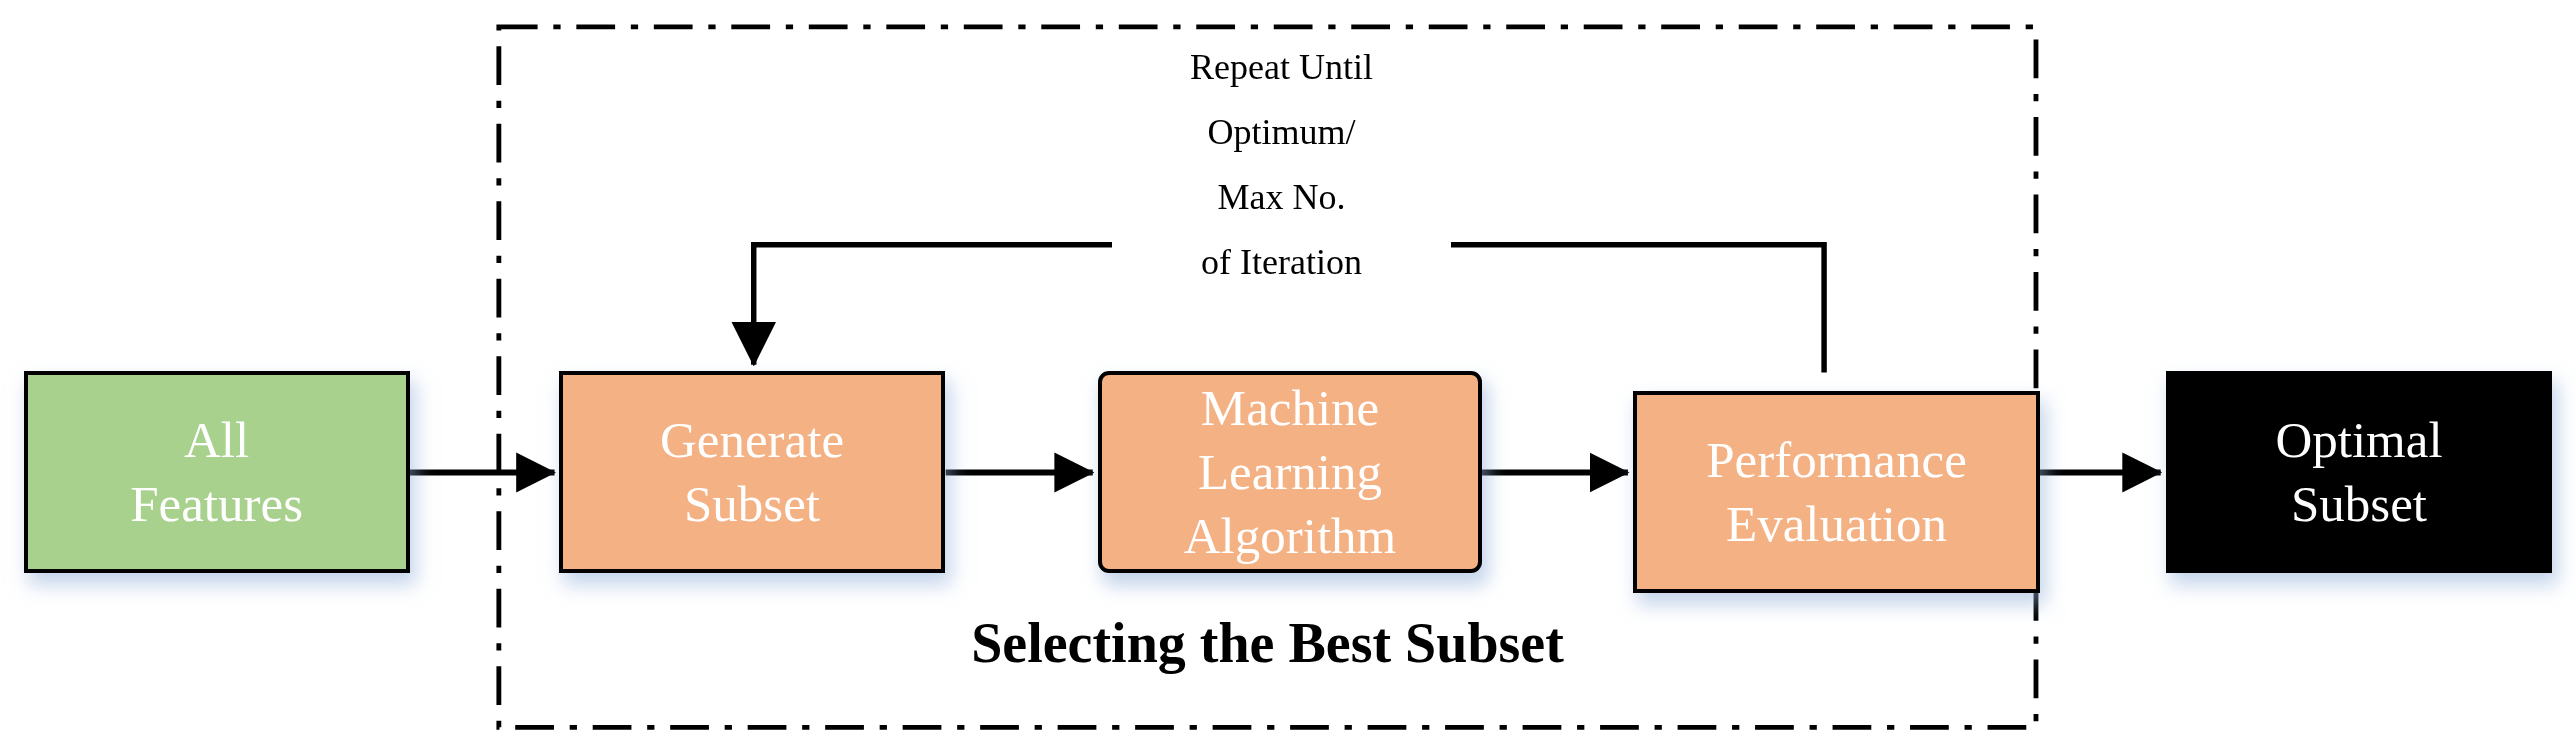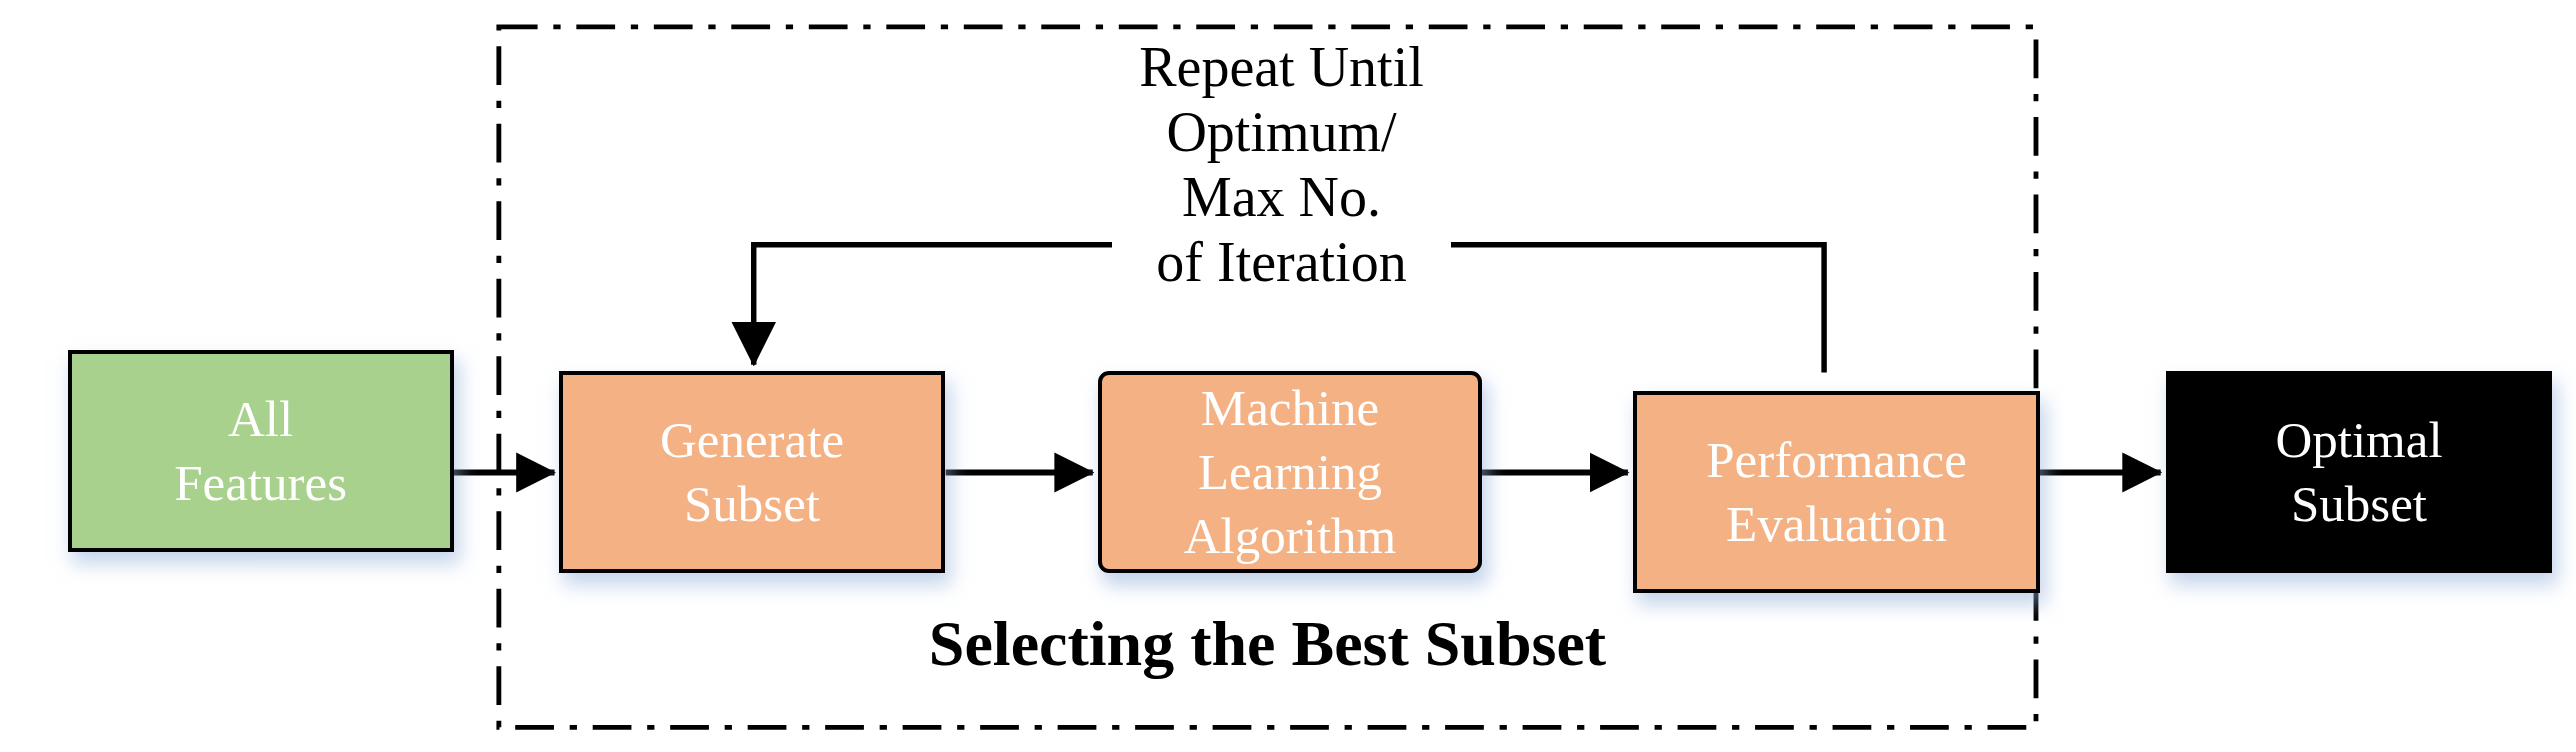--- a/index.html
+++ b/index.html
@@ -15,40 +15,40 @@
     position:absolute;z-index:2;
     box-sizing:border-box;
     border:4.8px solid #000;
     display:flex;align-items:center;justify-content:center;
     text-align:center;
     color:#ffffff;
     font-size:51px;line-height:64px;
     white-space:pre-line;
     box-shadow:4.8px 11px 18px 1.2px rgba(150,178,218,0.55);
   }
-  .node-all-features      {left:23.6px;  top:350px; width:386px; height:202px;margin-left:44px;}
+  .node-all-features      {left:23.6px;  top:371px; width:386px; height:202px;}
   .node-generate-subset   {left:559px; top:371px; width:386px; height:202px;}
   .node-ml-algorithm      {left:1098px;top:371px; width:384px; height:202px;border-radius:11px;}
   .node-perf-evaluation   {left:1633px;top:391px; width:407px; height:202px;}
   .node-optimal-subset    {left:2166px;top:371px; width:386px; height:202px;}
   .loop-annotation{
     position:absolute;z-index:3;
     left:1112px;top:35px;width:339px;
     background:#ffffff;
     color:#000;
-    font-size:56px;line-height:65px;
+    font-size:36px;line-height:65px;
     text-align:center;
     white-space:pre-line;
   }
   .region-title{
     position:absolute;z-index:2;
     left:783px;top:607px;width:969px;
     color:#000;
     font-weight:bold;
-    font-size:64px;line-height:73px;
+    font-size:56px;line-height:73px;
     text-align:center;
     white-space:nowrap;
   }
 </style>
 </head>
 <body>
 
 <div class="canvas">
 
   <svg class="connector-layer" width="2576" height="753" viewBox="0 0 4255 1243">

